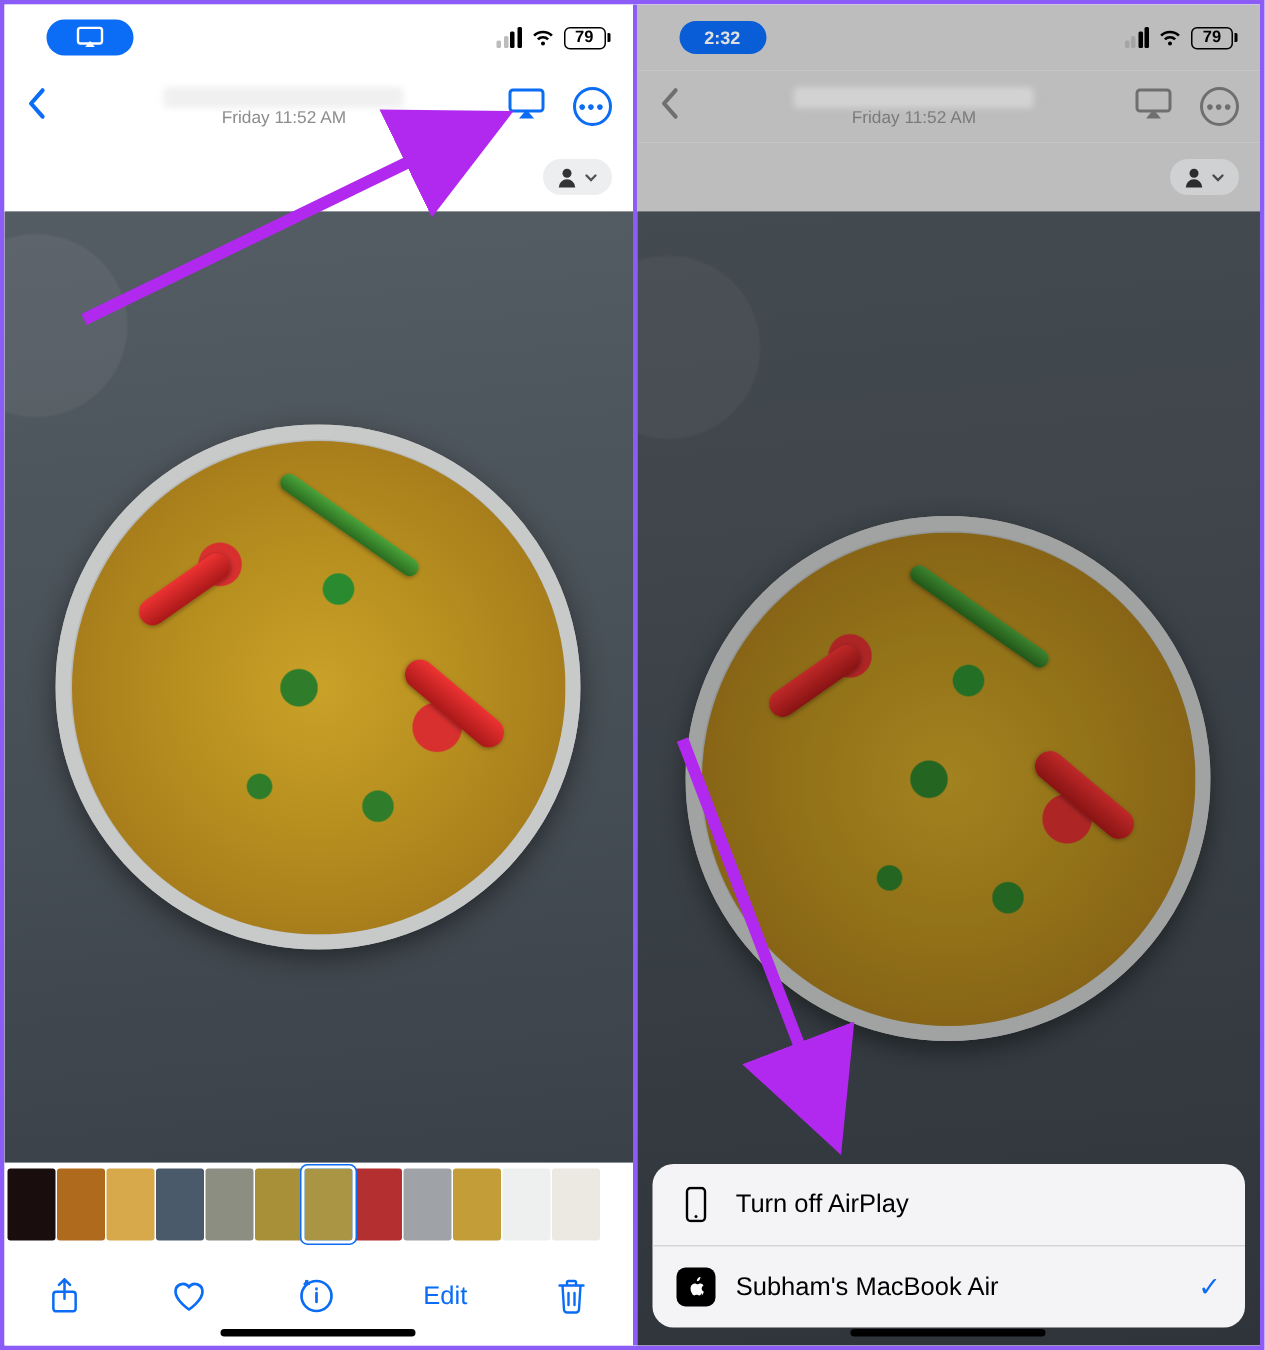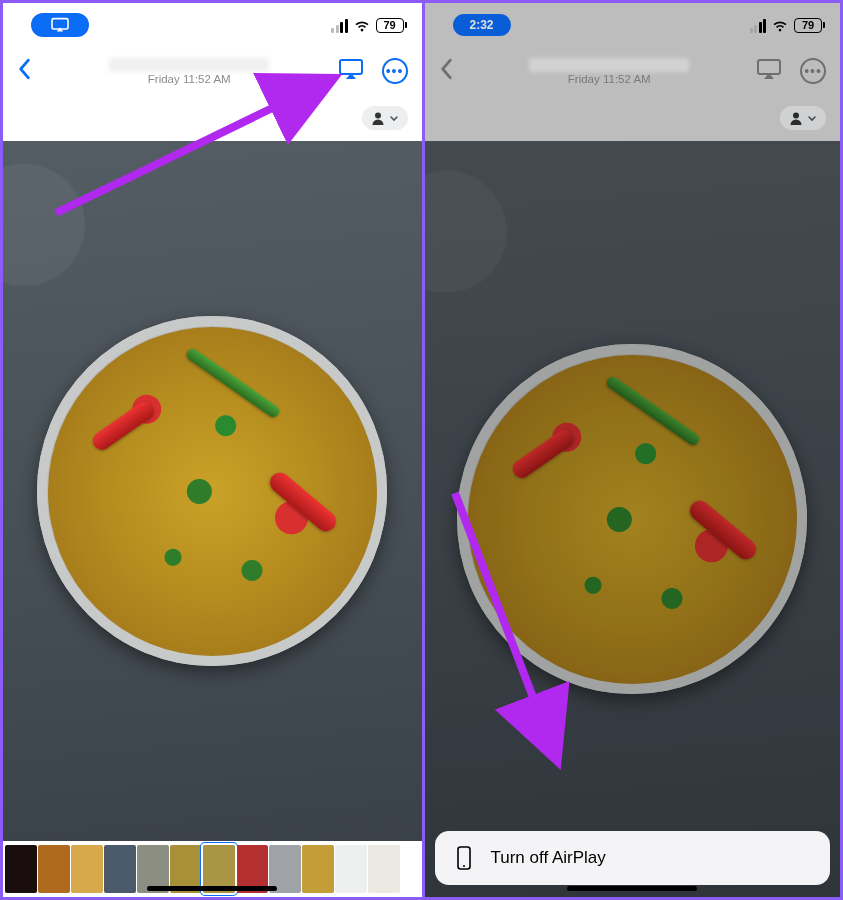--- a/index.html
+++ b/index.html
@@ -46,21 +46,21 @@
       border-radius: 20px;
       padding: 4px 14px;
       display: flex;
       align-items: center;
       gap: 4px;
       font-size: 12px;
       min-width: 58px;
       justify-content: center;
     }
     .airplay-status-icon svg { display: block; }
-    .status-right { display: flex; align-items: flex-end; gap: 5px; }
+    .status-right { display: flex; align-items: flex-start; gap: 5px; }
     .signal { display: flex; align-items: flex-end; gap: 1.5px; }
     .signal span { width: 3px; background: #000; border-radius: 1px; }
     .signal span.dim { background: #bcbcbc; }
     .signal span:nth-child(1){height:5px;}
     .signal span:nth-child(2){height:8px;}
     .signal span:nth-child(3){height:11px;}
     .signal span:nth-child(4){height:14px;}
     .wifi-icon svg { display: block; }
     .battery {
       border: 1.5px solid #000;
@@ -381,20 +381,46 @@
       <div class="thumb" style="background: rgb(140, 142, 130);"></div>
       <div class="thumb" style="background: rgb(167, 144, 56);"></div>
       <div class="thumb sel" style="background: rgb(169, 149, 68);"></div>
       <div class="thumb" style="background: rgb(180, 47, 47);"></div>
       <div class="thumb" style="background: rgb(159, 163, 167);"></div>
       <div class="thumb" style="background: rgb(194, 157, 56);"></div>
       <div class="thumb" style="background: rgb(238, 240, 240);"></div>
       <div class="thumb" style="background: rgb(236, 233, 226);"></div>
     </div>
 
+  <div class="bottom-toolbar">
+    <div class="toolbar-btn">
+      <svg width="22" height="26" viewBox="0 0 22 28" fill="none">
+          <path d="M11 2v14M7 6l4-4 4 4" stroke="currentColor" stroke-width="1.8" stroke-linecap="round" stroke-linejoin="round"></path>
+          <rect x="3" y="11" width="16" height="14" rx="2" stroke="currentColor" stroke-width="1.8"></rect>
+        </svg>
+    </div>
+    <div class="toolbar-btn">
+      <svg width="26" height="24" viewBox="0 0 26 24" fill="none">
+          <path d="M13 21s-9-6-9-12a5 5 0 019-3 5 5 0 019 3c0 6-9 12-9 12z" stroke="currentColor" stroke-width="1.8"></path>
+        </svg>
+    </div>
+    <div class="toolbar-btn">
+      <svg width="26" height="26" viewBox="0 0 26 26" fill="none">
+        <circle cx="13" cy="13" r="10" stroke="currentColor" stroke-width="1.8"></circle>
+        <path d="M13 11v6M13 8v0.5" stroke="currentColor" stroke-width="1.8" stroke-linecap="round"></path>
+        <path d="M6 3l2 2M5 5l2-2" stroke="currentColor" stroke-width="1.5" stroke-linecap="round"></path>
+      </svg>
+    </div>
+    <div class="toolbar-btn edit-btn">Edit</div>
+    <div class="toolbar-btn">
+      <svg width="22" height="26" viewBox="0 0 22 26" fill="none">
+          <path d="M3 6h16M8 6V4a1 1 0 011-1h4a1 1 0 011 1v2M5 6l1 16a2 2 0 002 2h6a2 2 0 002-2l1-16M9 11v8M13 11v8" stroke="currentColor" stroke-width="1.6" stroke-linecap="round"></path>
+        </svg>
+    </div>
+  </div>
 
   <div class="home-indicator"></div>
 
   <div class="arrow" style="left:45px; top:60px;">
     <svg width="310" height="160" viewBox="0 0 310 160">
       <defs>
           <marker id="ah1" markerWidth="10" markerHeight="10" refX="8" refY="5" orient="auto">
             <path d="M0 0L10 5L0 10z" fill="#b128ee"></path>
           </marker>
         </defs>
@@ -471,20 +497,29 @@
     <div class="sheet-group">
       <div class="sheet-row">
         <div class="sheet-icon">
           <svg width="16" height="24" viewBox="0 0 16 24" fill="none">
               <rect x="2" y="1" width="12" height="22" rx="2.5" stroke="#000" stroke-width="1.6"></rect>
               <circle cx="8" cy="20" r="1" fill="#000"></circle>
             </svg>
         </div>
         <span>Turn off AirPlay</span>
       </div>
+      <div class="sheet-row">
+        <div class="sheet-icon black">
+          <svg width="14" height="14" viewBox="0 0 14 14">
+              <path d="M9.3 2.3c.4-.5.7-1.2.6-1.9-.6 0-1.3.4-1.7.9-.4.4-.7 1.1-.6 1.8.7 0 1.3-.3 1.7-.8zM10.9 10.8c-.4.9-.9 1.8-1.7 1.8-.7 0-.9-.4-1.7-.4s-1.1.4-1.7.4c-.8 0-1.4-1-1.8-1.9C3.2 9 3 6.3 4.5 5.3c.5-.4 1.2-.6 1.8-.6.7 0 1.2.5 1.7.5s1.2-.6 2-.5c.8 0 1.6.5 2 1.3-1.8 1-1.5 3.5.3 4.2-.3.8-.7 1.3-1.4 2.6z" fill="#fff"></path>
+            </svg>
+        </div>
+        <span>Subham's MacBook Air</span>
+        <span class="sheet-check">✓</span>
+      </div>
     </div>
   </div>
 
   <div class="home-indicator"></div>
 
   <div class="arrow" style="left:20px; top:480px;">
     <svg width="130" height="290" viewBox="0 0 130 290">
       <defs>
           <marker id="ah2" markerWidth="10" markerHeight="10" refX="8" refY="5" orient="auto">
             <path d="M0 0L10 5L0 10z" fill="#b128ee"></path>

